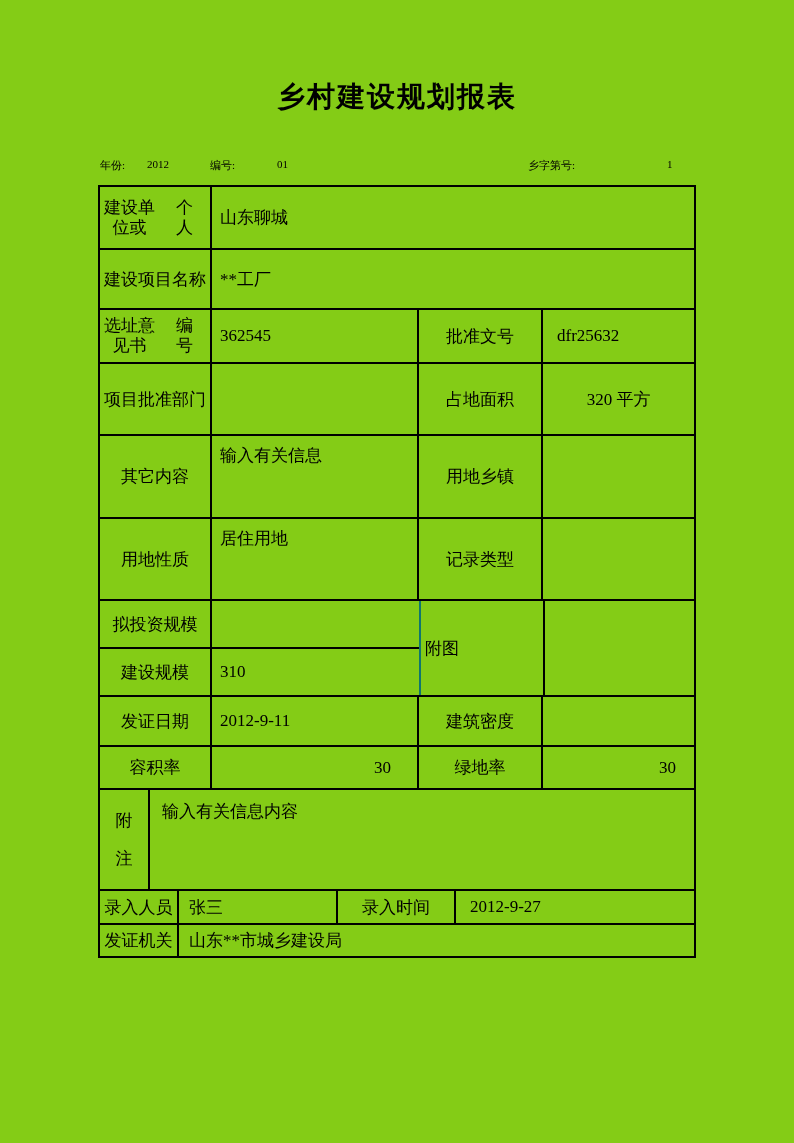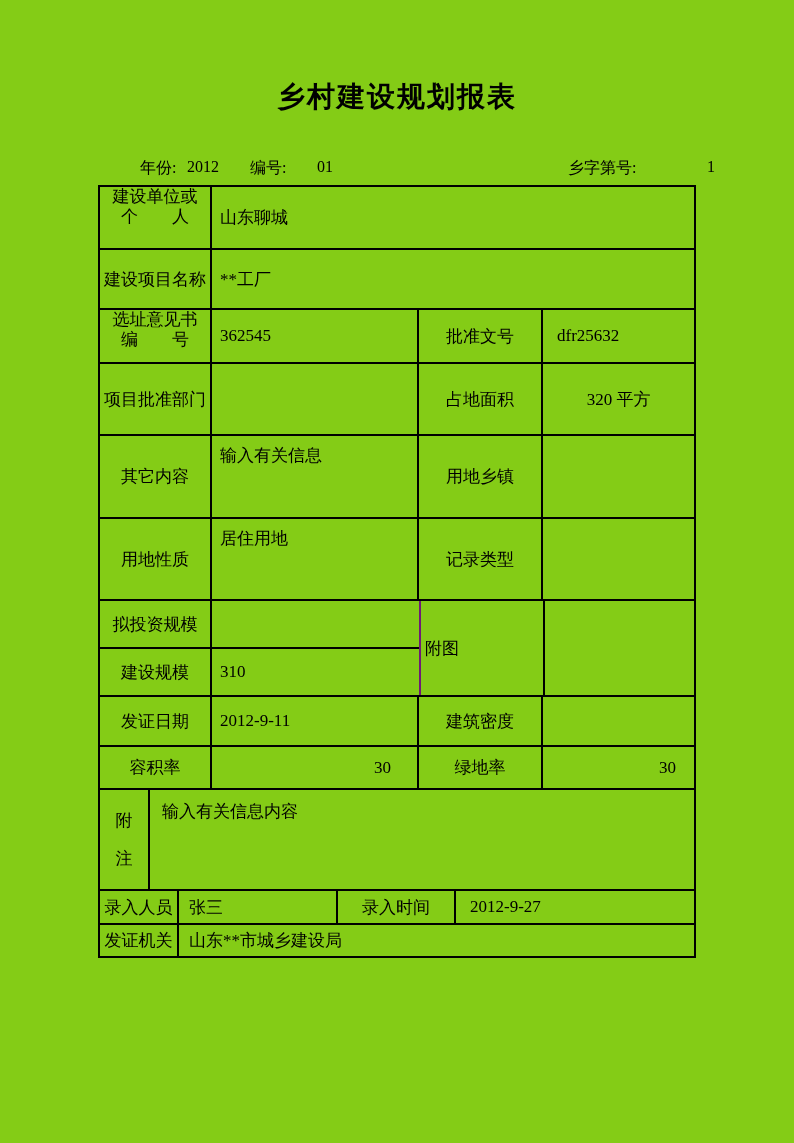--- a/index.html
+++ b/index.html
@@ -2,39 +2,39 @@
 <html><head>
 <meta charset="utf-8">
 <style>
   html,body { margin:0; padding:0; background:#fff; }
   body { width:794px; height:1143px; font-family:"Liberation Serif","DejaVu Serif",serif; color:#000; }
   .page { position:relative; width:794px; height:1143px; background:#84cc16; overflow:hidden; }
 
   .title { position:absolute; top:78px; left:0; width:100%; text-align:center;
            font-size:28px; font-weight:bold; letter-spacing:2px; }
 
-  .meta-item { position:absolute; top:158px; font-size:16px; white-space:nowrap;margin-left:40px; }
+  .meta-item { position:absolute; top:158px; font-size:11px; white-space:nowrap; }
 
   .form { position:absolute; left:98px; top:185px; width:598px; height:773px;
           border:2px solid #000; box-sizing:border-box; display:flex; flex-direction:column;
           font-size:17px; }
   .row { display:flex; border-bottom:2px solid #000; box-sizing:border-box; flex:0 0 auto; }
   .row.last { border-bottom:none; flex:1 1 auto; }
   .cell { box-sizing:border-box; display:flex; align-items:center; overflow:hidden; }
   .br { border-right:2px solid #000; }
   .label { flex-direction:row; justify-content:center; text-align:center; }
-  .label.two { flex-direction:column; justify-content:flex-start; line-height:20px; }
+  .label.two { flex-direction:row; justify-content:space-between; line-height:20px; }
   .label.left { justify-content:flex-start; padding-left:4px; }
   .value { padding-left:8px; }
   .value.top { align-items:flex-start; padding-top:8px; }
   .value.right { justify-content:flex-end; padding-right:22px; padding-left:0; }
   .value.center { justify-content:center; padding-left:0; }
 
   .w1 { width:112px; } .w2 { width:207px; } .w3 { width:124px; } .wf { flex:1; }
-  .subcol { width:321px; display:flex; flex-direction:column; border-right:2px solid #701a75; box-sizing:border-box; }
+  .subcol { width:321px; display:flex; flex-direction:column; border-right:2px solid #0f766e; box-sizing:border-box; }
   .subrow { display:flex; flex:1; box-sizing:border-box; }
   .subrow.bb { border-bottom:2px solid #000; }
 
   .h63{height:63px} .h60{height:60px} .h54{height:54px} .h72{height:72px}
   .h83{height:83px} .h82{height:82px} .h96{height:96px} .h50{height:50px}
   .h43{height:43px} .h101{height:101px} .h34{height:34px}
 
   .wn1 { width:50px; }
   .we1 { width:79px; } .we2 { width:159px; } .we3 { width:118px; }
   .notebox { flex-direction:column; justify-content:center; line-height:38px; }

